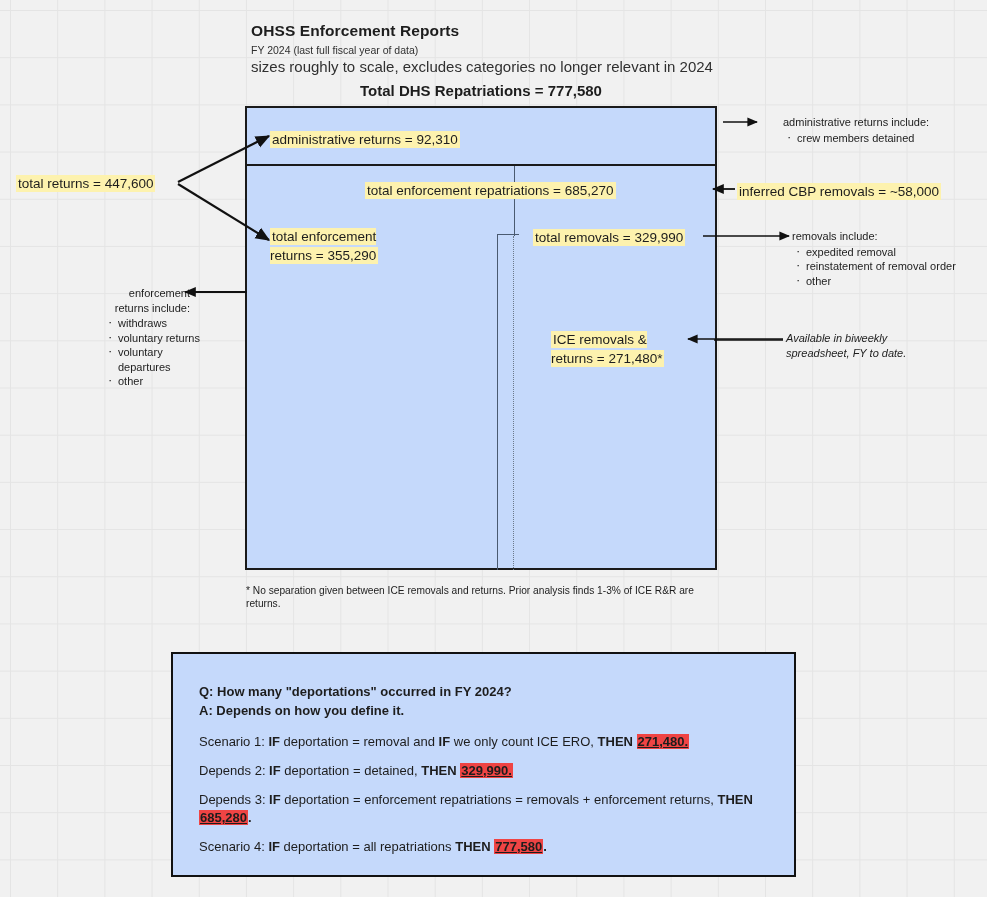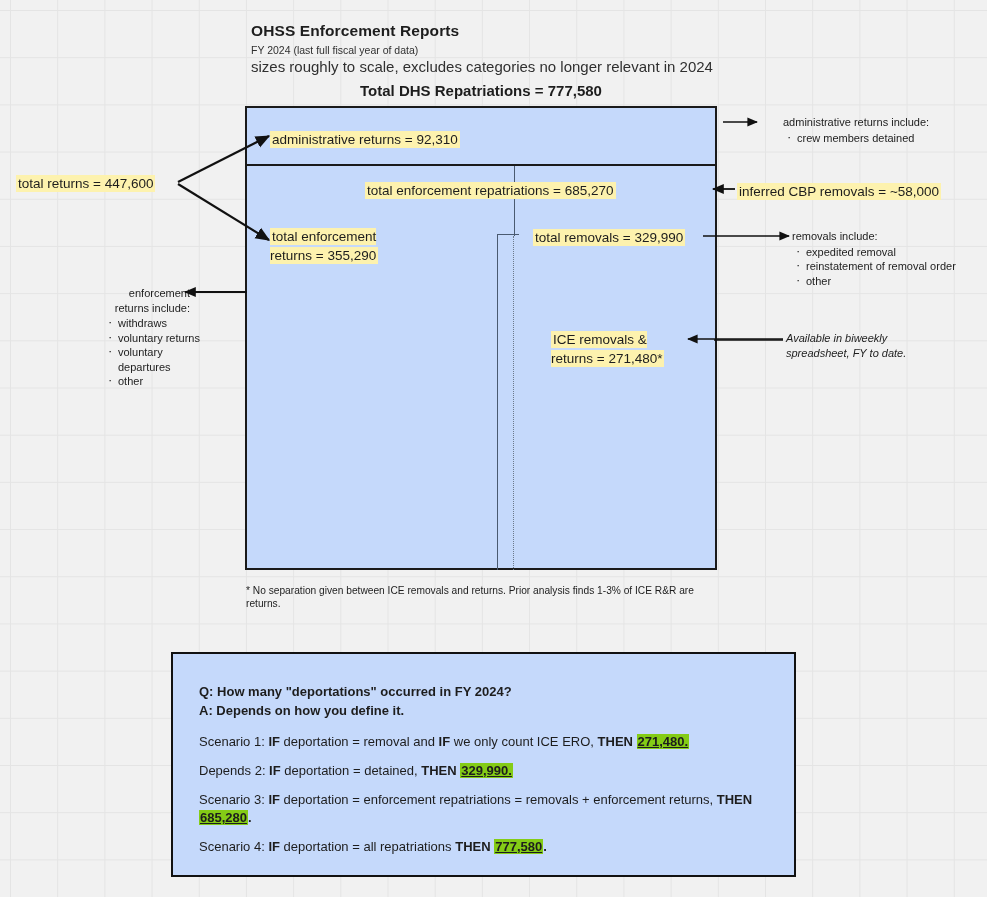--- a/index.html
+++ b/index.html
@@ -93,21 +93,21 @@
   
   .qabox{
     left:171px;top:652px;width:625px;height:225px;
     background:#c5d9fb;border:2.5px solid #111;box-sizing:border-box;
   }
   .qa-inner{padding:28px 26px 0 26px;}
   .qa-q{font-size:13px;font-weight:bold;line-height:19px;}
   .qa-a{font-size:13px;font-weight:bold;line-height:19px;margin-bottom:13px;}
   .scen{font-size:13px;line-height:18px;margin-bottom:11px;}
   .scen b{font-weight:bold;}
-  .num{background:#84cc16;font-weight:bold;text-decoration:underline;padding:0 1px;}
+  .num{background:#ef4444;font-weight:bold;text-decoration:underline;padding:0 1px;}
 
   
   svg.arrows{left:0;top:0;width:987px;height:897px;pointer-events:none;}
 </style>
 </head>
 <body>
 
 <div id="canvas">
 
   <div class="abs doc-title">OHSS Enforcement Reports</div>
@@ -177,21 +177,21 @@
 
   <div class="abs footnote">* No separation given between ICE removals and returns. Prior analysis finds 1-3% of ICE R&amp;R are returns.</div>
 
   <div class="abs qabox">
     <div class="qa-inner">
       <div class="qa-q">Q: How many "deportations" occurred in FY 2024?</div>
       <div class="qa-a">A: Depends on how you define it.</div>
       <div id="scenarios">
           <div class="scen"><span>Scenario 1: </span><b>IF</b><span> deportation = removal and </span><b>IF</b><span> we only count ICE ERO, </span><b>THEN </b><span class="num">271,480.</span></div>
           <div class="scen"><span>Depends 2: </span><b>IF</b><span> deportation = detained, </span><b>THEN </b><span class="num">329,990.</span></div>
-          <div class="scen"><span>Scenario 3: </span><b>IF</b><span> deportation = enforcement repatriations = removals + enforcement returns, </span><b>THEN </b><span class="num">685,280</span><b>.</b></div>
+          <div class="scen"><span>Depends 3: </span><b>IF</b><span> deportation = enforcement repatriations = removals + enforcement returns, </span><b>THEN </b><span class="num">685,280</span><b>.</b></div>
           <div class="scen"><span>Scenario 4: </span><b>IF</b><span> deportation = all repatriations </span><b>THEN </b><span class="num">777,580</span><b>.</b></div>
         </div>
     </div>
   </div>
 
   <svg class="abs arrows" viewBox="0 0 987 897">
     <defs>
       <marker id="ah" markerWidth="7" markerHeight="7" refX="6" refY="3.2" orient="auto">
         <path d="M0,0.4 L6.6,3.2 L0,6 z" fill="#111"></path>
       </marker>

